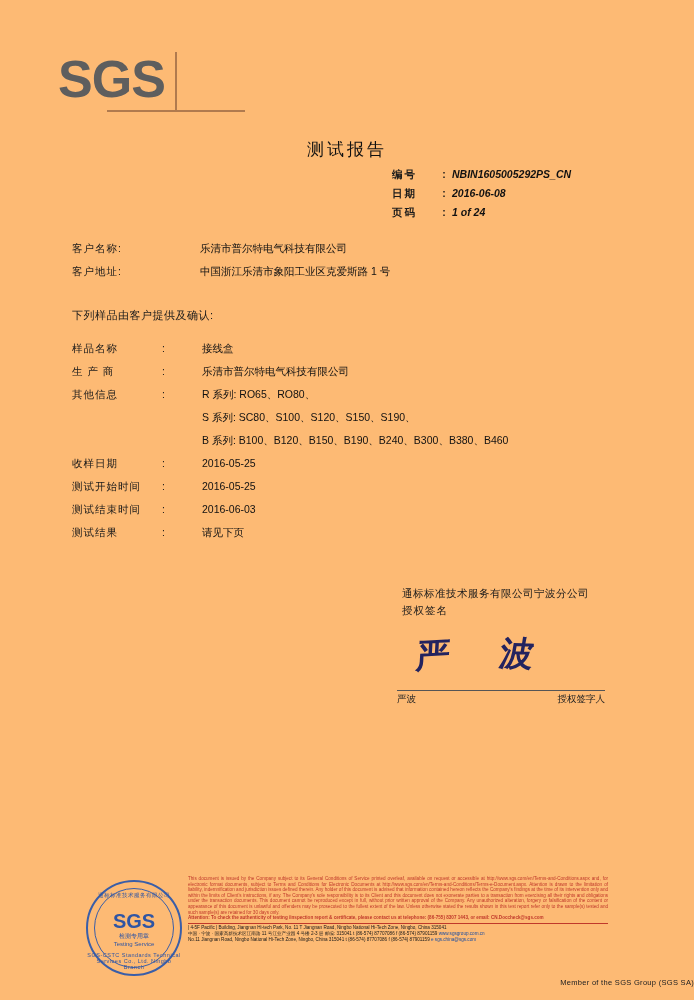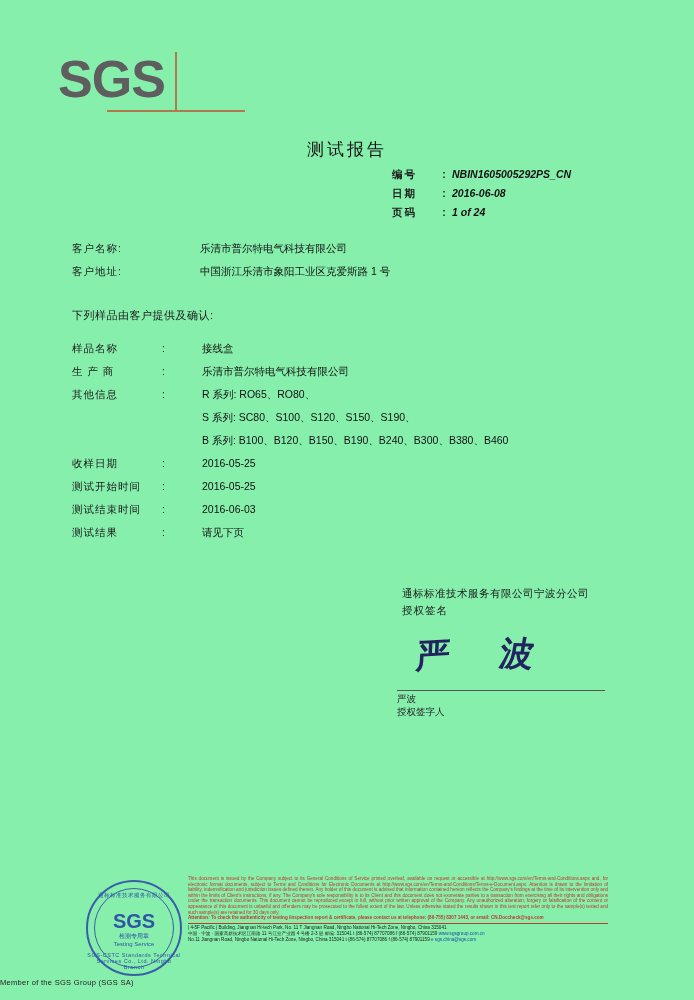--- a/index.html
+++ b/index.html
@@ -12,21 +12,21 @@
     height: 1000px;
     position: relative;
     font-family: "Liberation Sans", sans-serif;
     color: #1a1a1a;
     overflow: hidden;
   }
 
   .page {
     position: absolute;
     inset: 0;
-    background: #86efac;
+    background: #fdba74;
   }
 
   
   .logo-wrap {
     position: absolute;
     left: 58px;
     top: 50px;
     width: 130px;
     height: 62px;
   }
@@ -199,21 +199,20 @@
   }
   .sig-names {
     position: absolute;
     left: 397px;
     top: 693px;
     width: 208px;
     display: flex;
     justify-content: space-between;
     font-size: 9.5px;
     color: #222;
-    flex-direction: column;
   }
 
   
   .footer-seal {
     position: absolute;
     left: 86px;
     top: 880px;
     width: 96px;
     height: 96px;
   }
@@ -285,21 +284,21 @@
     font-size: 4.6px;
     line-height: 6.2px;
   }
   .footer-blue { color: #1d4ea1; }
 
   .footer-member {
     position: absolute;
     left: 0;
     right: 0;
     top: 978px;
-    text-align: left;
+    text-align: right;
     font-size: 7.5px;
     color: #222;
     letter-spacing: 0.3px;
   }
 </style>
 </head>
 <body>
 
 <div class="page">
 

